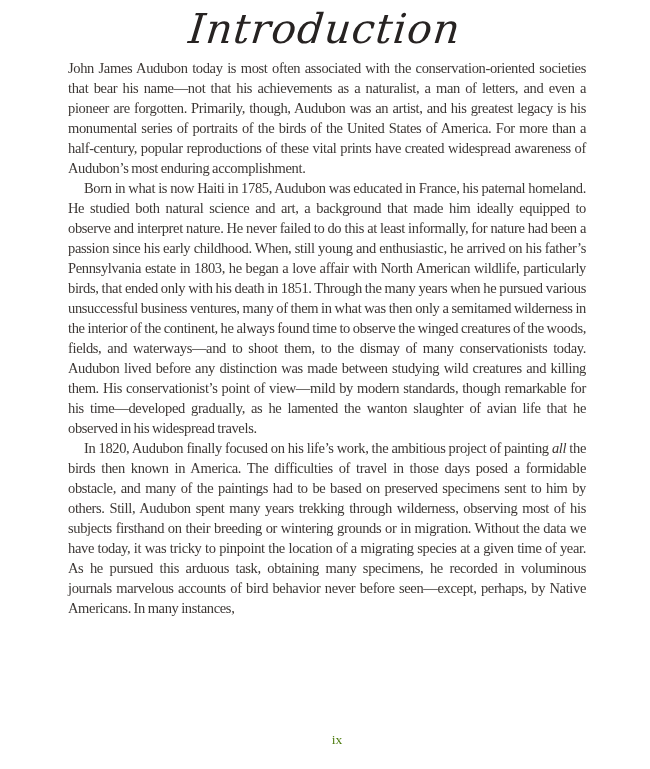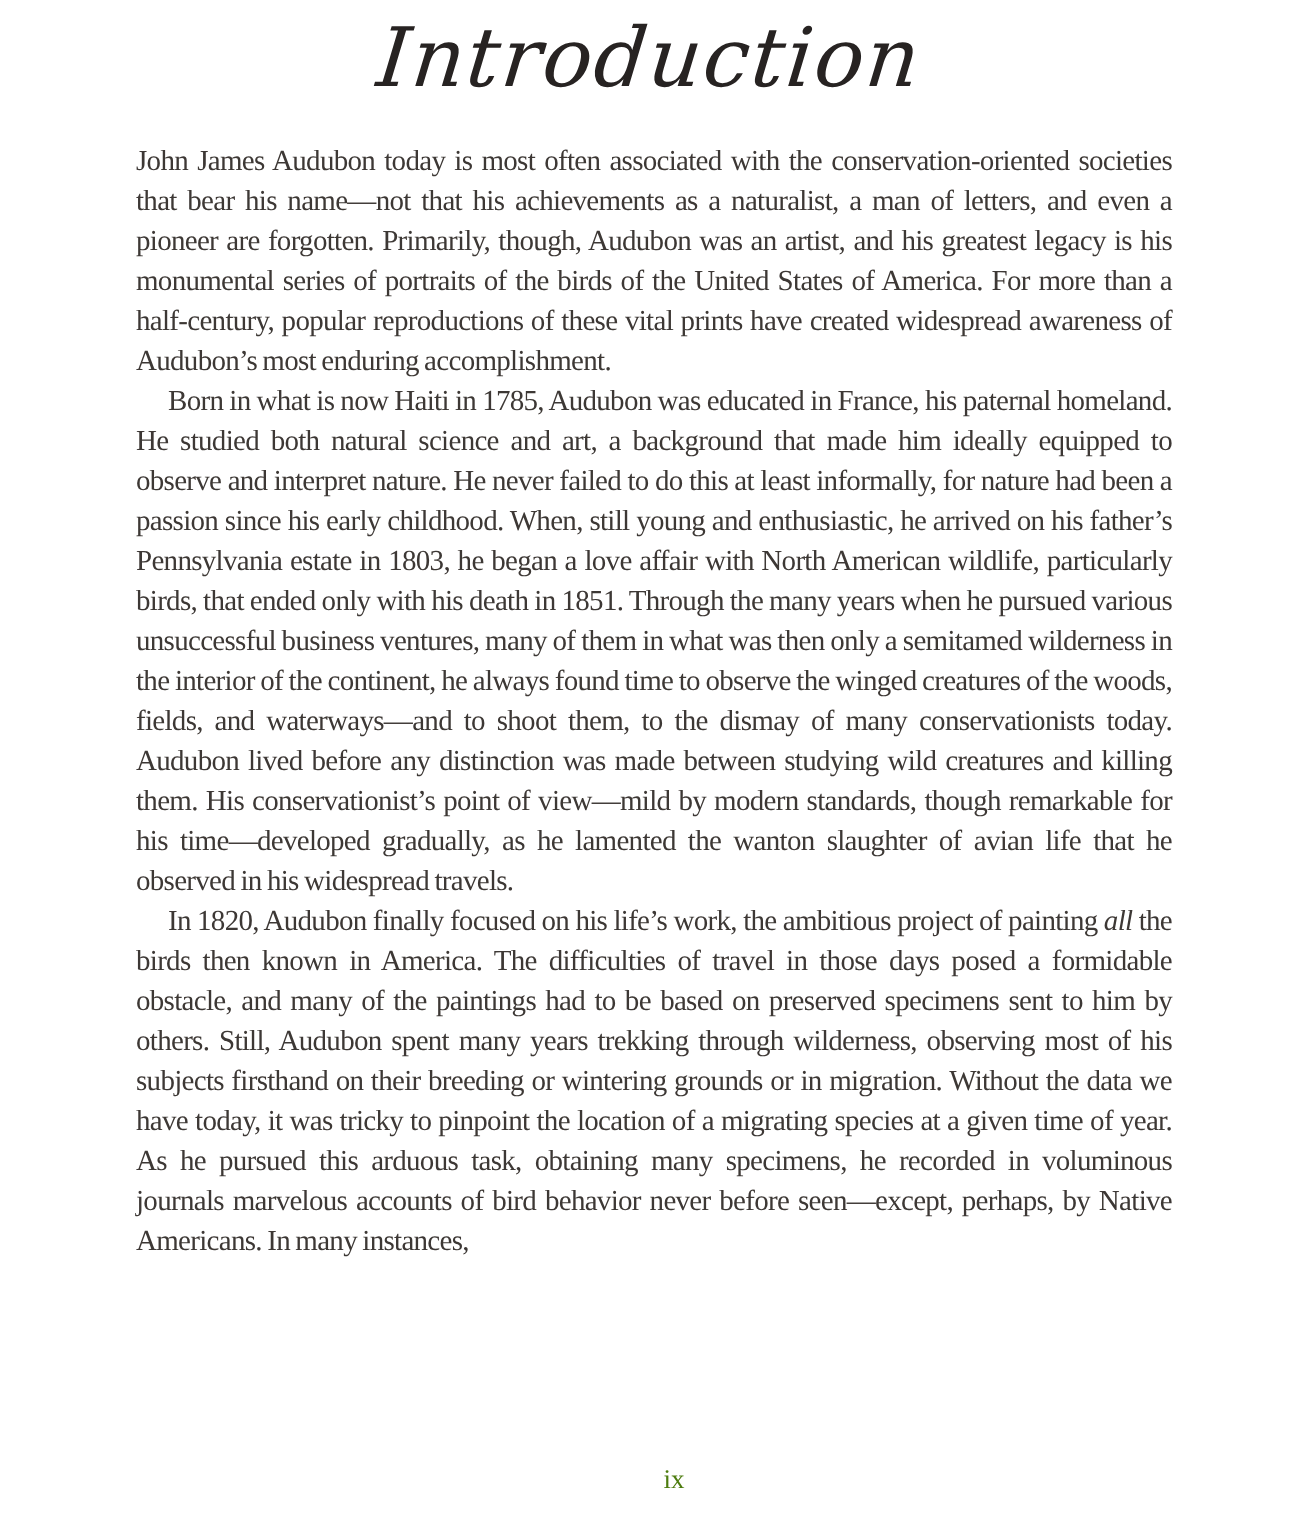--- a/index.html
+++ b/index.html
@@ -30,21 +30,21 @@
     font-style: italic;
     font-weight: 400;
     font-size: 41px;
     line-height: 58px;
     color: #272322;
     transform: skewX(-6deg);
     letter-spacing: 1px;
   }
   .text-block {
     position: absolute;
-    top: 71px;
+    top: 58px;
     left: 68px;
     width: 518px;
     text-align: justify;
     font-size: 14.5px;
     line-height: 20px;
     letter-spacing: -0.35px;
     word-spacing: -0.6px;
     color: #3d3835;
   }
   .text-block p {

